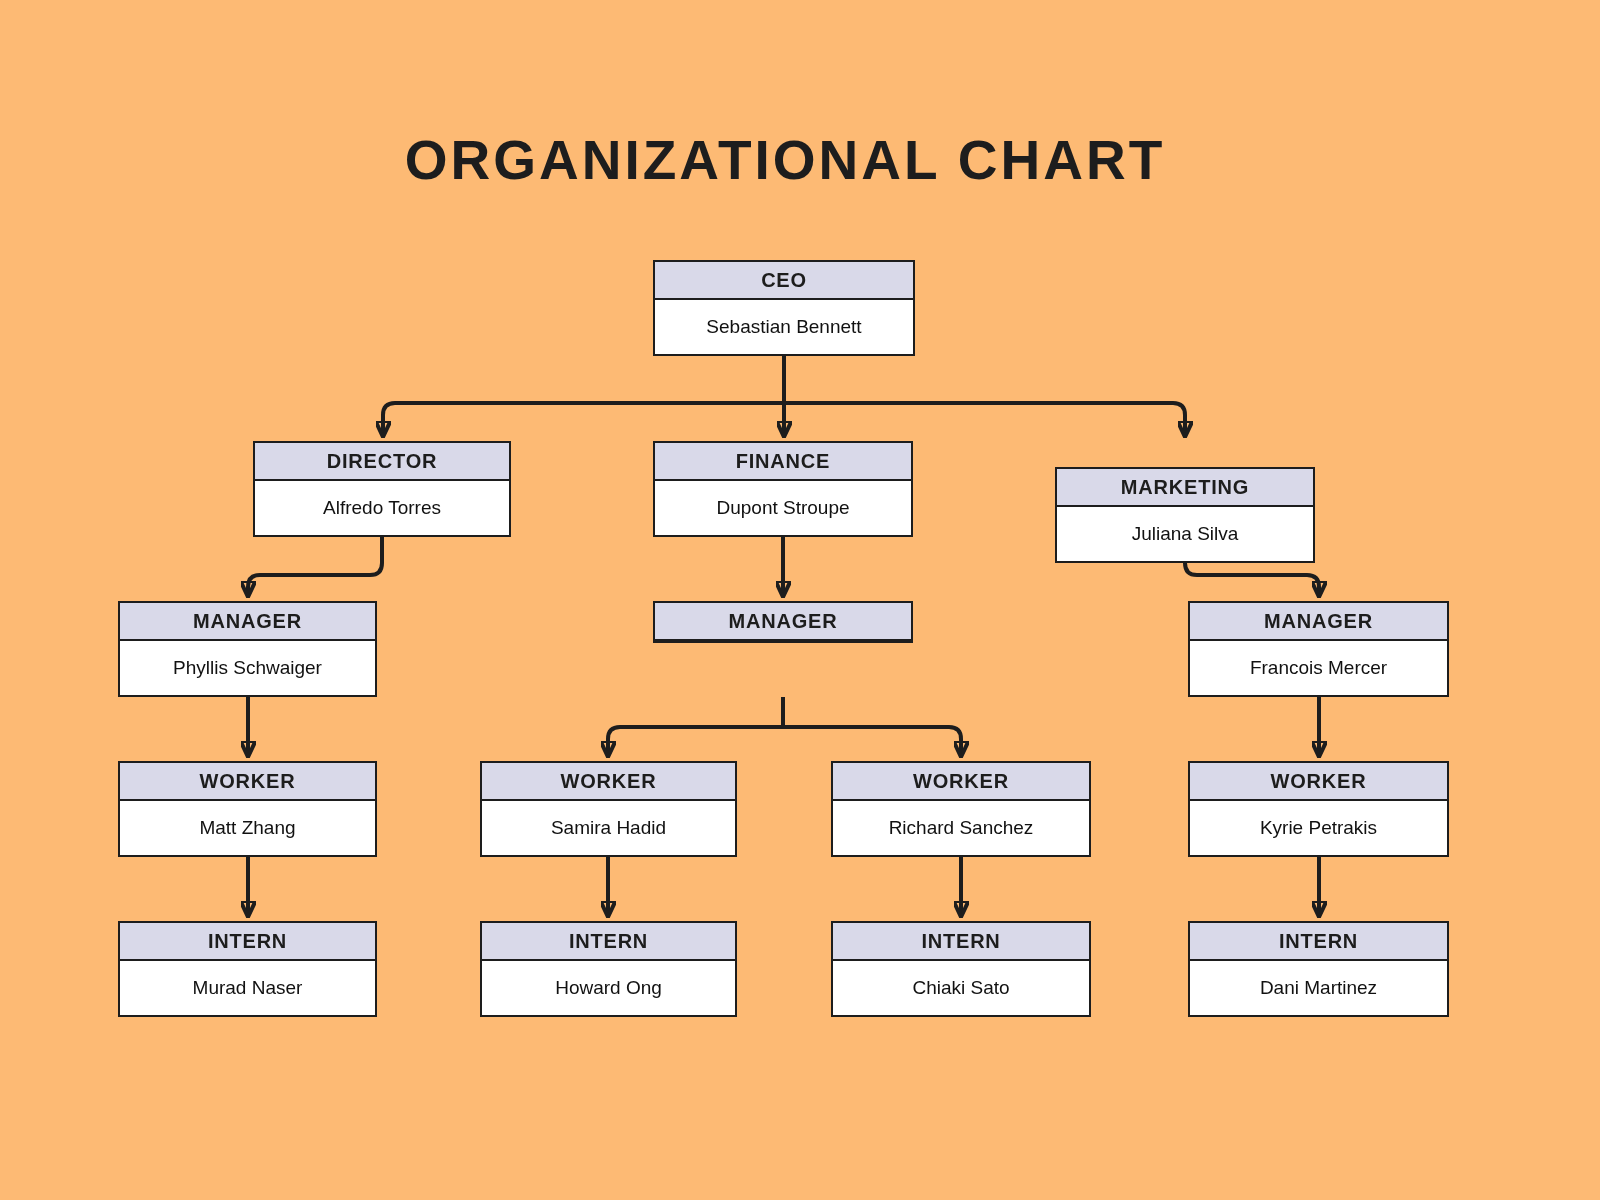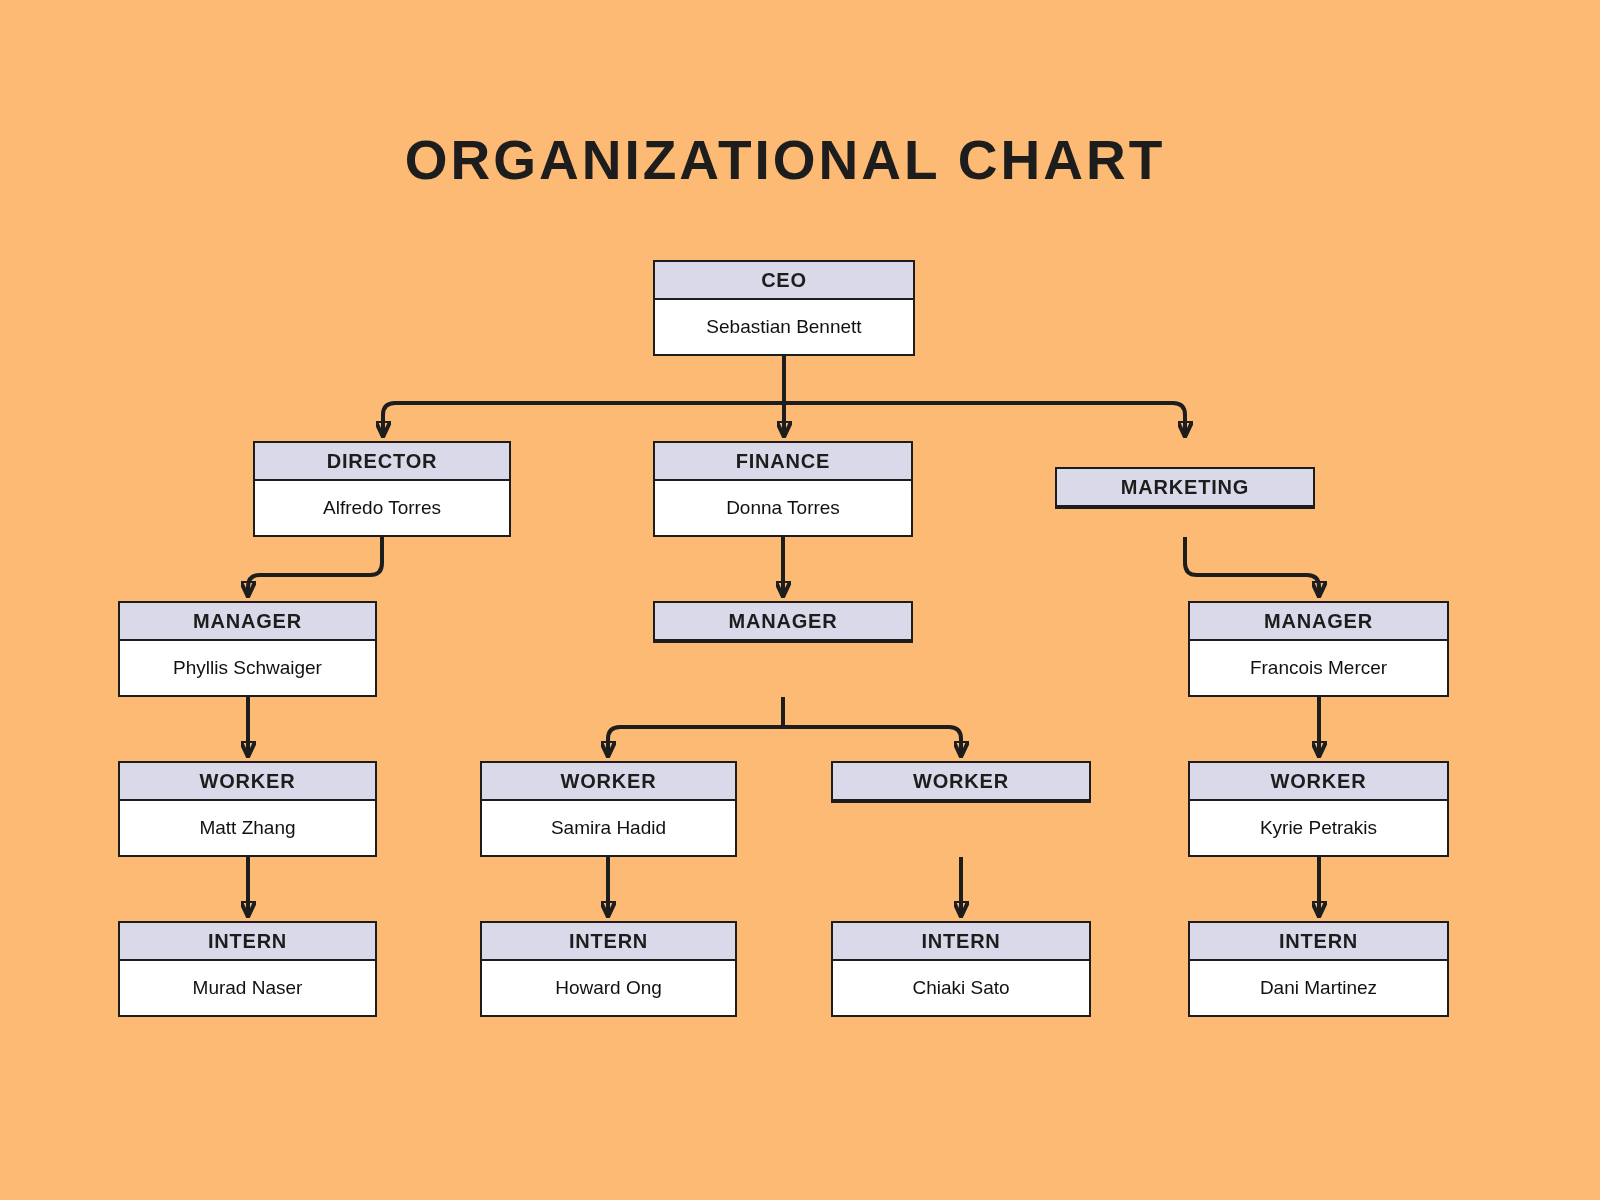--- a/index.html
+++ b/index.html
@@ -103,24 +103,25 @@
       <div class="node" style="left: 653px; top: 260px; width: 262px;">
         <div class="node-header">CEO</div>
         <div class="node-body">Sebastian Bennett</div>
       </div>
       <div class="node" style="left: 253px; top: 441px; width: 258px;">
         <div class="node-header">DIRECTOR</div>
         <div class="node-body">Alfredo Torres</div>
       </div>
       <div class="node" style="left: 653px; top: 441px; width: 260px;">
         <div class="node-header">FINANCE</div>
-        <div class="node-body">Donna Torres</div>
+        <div class="node-body">Dupont Stroupe</div>
       </div>
       <div class="node" style="left: 1055px; top: 467px; width: 260px;">
         <div class="node-header">MARKETING</div>
+        <div class="node-body">Juliana Silva</div>
       </div>
       <div class="node" style="left: 118px; top: 601px; width: 259px;">
         <div class="node-header">MANAGER</div>
         <div class="node-body">Phyllis Schwaiger</div>
       </div>
       <div class="node" style="left: 653px; top: 601px; width: 260px;">
         <div class="node-header">MANAGER</div>
       </div>
       <div class="node" style="left: 1188px; top: 601px; width: 261px;">
         <div class="node-header">MANAGER</div>
@@ -129,20 +130,21 @@
       <div class="node" style="left: 118px; top: 761px; width: 259px;">
         <div class="node-header">WORKER</div>
         <div class="node-body">Matt Zhang</div>
       </div>
       <div class="node" style="left: 480px; top: 761px; width: 257px;">
         <div class="node-header">WORKER</div>
         <div class="node-body">Samira Hadid</div>
       </div>
       <div class="node" style="left: 831px; top: 761px; width: 260px;">
         <div class="node-header">WORKER</div>
+        <div class="node-body">Richard Sanchez</div>
       </div>
       <div class="node" style="left: 1188px; top: 761px; width: 261px;">
         <div class="node-header">WORKER</div>
         <div class="node-body">Kyrie Petrakis</div>
       </div>
       <div class="node" style="left: 118px; top: 921px; width: 259px;">
         <div class="node-header">INTERN</div>
         <div class="node-body">Murad Naser</div>
       </div>
       <div class="node" style="left: 480px; top: 921px; width: 257px;">

